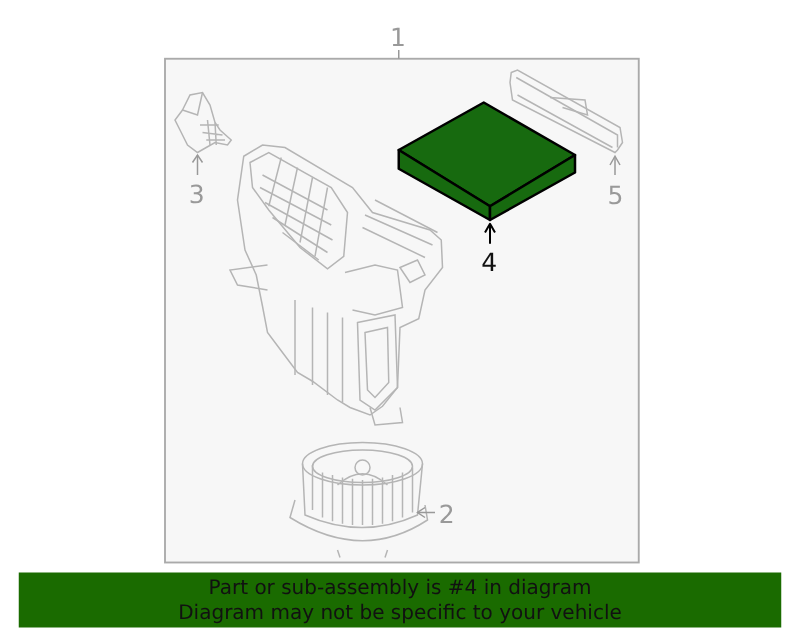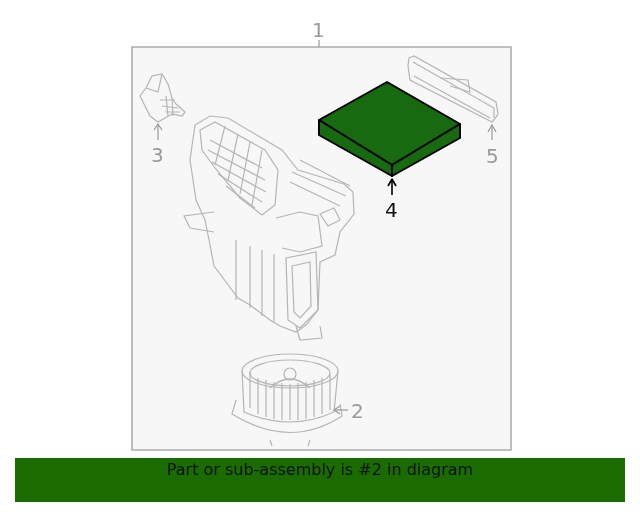--- a/index.html
+++ b/index.html
@@ -75,14 +75,15 @@
   </svg>
 
   <div class="callout" style="left:312px;top:20px;">1</div>
   <div class="callout" style="left:351px;top:401px;">2</div>
   <div class="callout" style="left:151px;top:145px;">3</div>
   <div class="callout active" style="left:385px;top:200px;">4</div>
   <div class="callout" style="left:486px;top:146px;">5</div>
 </div>
 
 <div id="banner">
-  <div>Part or sub-assembly is #2 in diagram</div>
+  <div>Part or sub-assembly is #4 in diagram</div>
+  <div>Diagram may not be specific to your vehicle</div>
 </div>
 
 </body></html>

